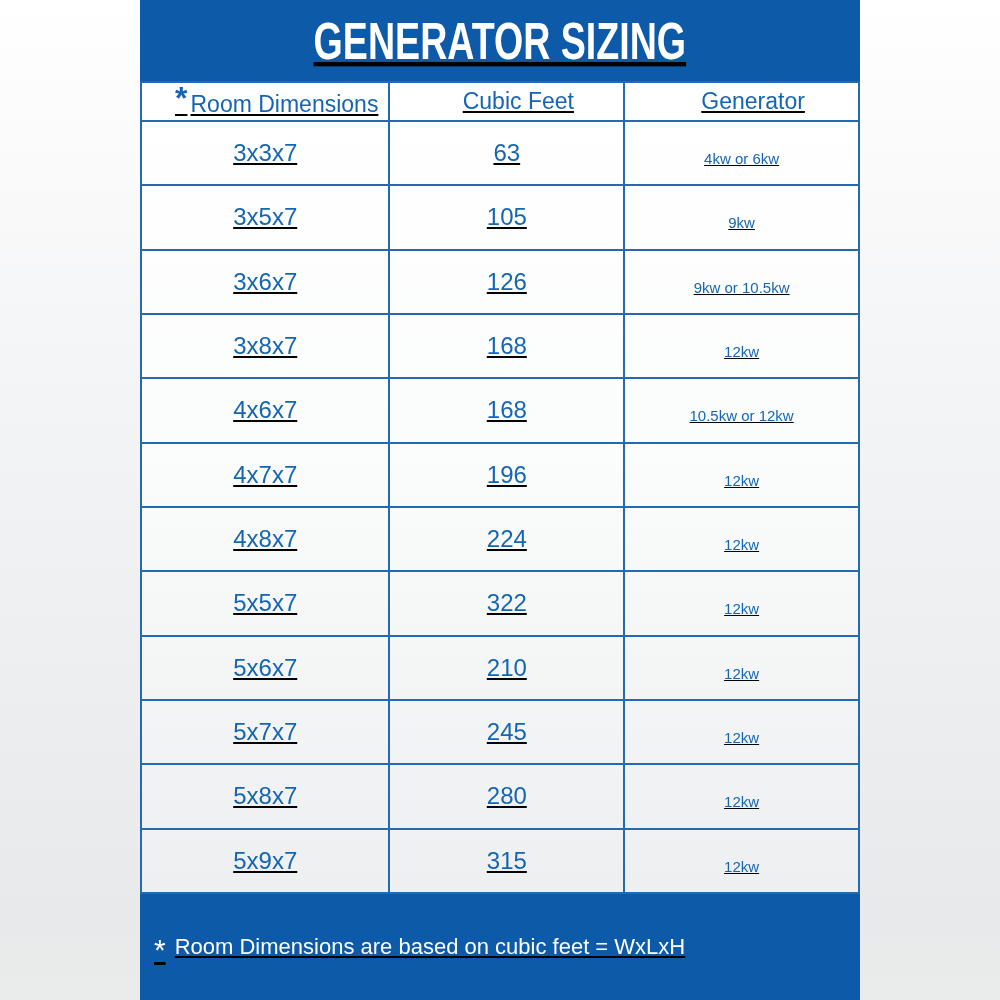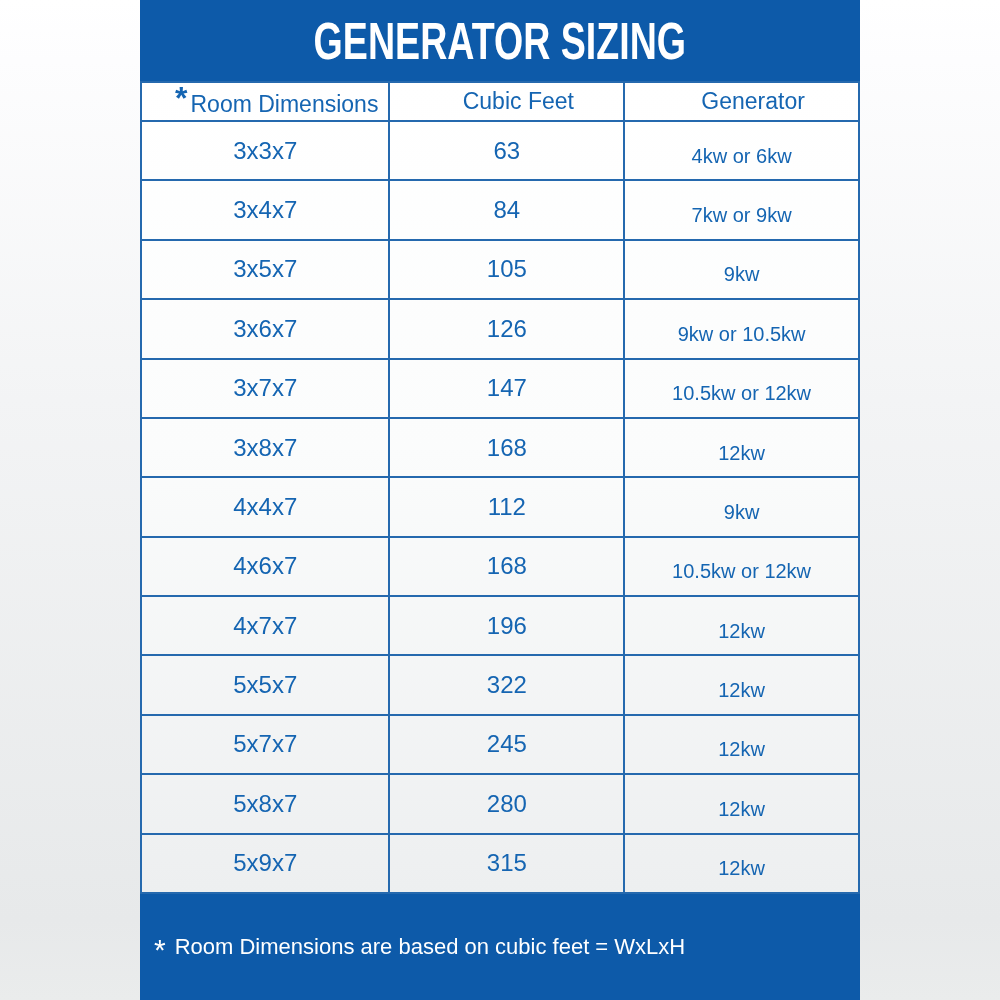--- a/index.html
+++ b/index.html
@@ -12,21 +12,21 @@
   html,body{width:1000px;height:1000px;overflow:hidden;}
   body{
     font-family:"Liberation Sans", sans-serif;
     background:linear-gradient(180deg,#ffffff 0%,#fdfdfe 6%,#f3f4f5 40%,#e7e9ea 92%,#eaecec 100%);
   }
   .panel{
     position:absolute;
     left:140px; top:0;
     width:720px; height:1000px;
     background:var(--panel-blue);
-    display:flex; flex-direction:column;
+    display:flex; flex-direction:column;text-decoration:underline;
   }
   .title-band{
     height:81px;
     display:flex; align-items:center; justify-content:center;
   }
   .title{
     color:var(--title-text);
     font-size:47px;
     font-weight:bold;
     white-space:nowrap;
@@ -44,21 +44,21 @@
   th,td{
     border:2px solid var(--border-blue);
     color:var(--text-blue);
     text-align:center;
     vertical-align:middle;
     font-weight:normal;
     overflow:hidden;
   }
   th{font-size:23px;padding-left:23px;}
   td{font-size:24px;border-radius:6px;}
-  td.gen{font-size:20px;padding-top:11px;}
+  td.gen{font-size:15px;padding-top:11px;}
   col.c1{width:34.6%;}
   col.c2{width:32.7%;}
   col.c3{width:32.7%;}
   .hdr-asterisk{
     font-weight:bold;
     font-size:32px;
     position:relative;
     top:-3px;
     margin-right:3px;
   }
@@ -101,62 +101,57 @@
         <th>Generator</th>
       </tr>
     </thead>
     <tbody id="table-body">
         <tr>
           <td>3x3x7</td>
           <td>63</td>
           <td class="gen">4kw or 6kw</td>
         </tr>
         <tr>
-          <td>3x4x7</td>
-          <td>84</td>
-          <td class="gen">7kw or 9kw</td>
-        </tr>
-        <tr>
           <td>3x5x7</td>
           <td>105</td>
           <td class="gen">9kw</td>
         </tr>
         <tr>
           <td>3x6x7</td>
           <td>126</td>
           <td class="gen">9kw or 10.5kw</td>
         </tr>
         <tr>
-          <td>3x7x7</td>
-          <td>147</td>
-          <td class="gen">10.5kw or 12kw</td>
-        </tr>
-        <tr>
           <td>3x8x7</td>
           <td>168</td>
           <td class="gen">12kw</td>
-        </tr>
-        <tr>
-          <td>4x4x7</td>
-          <td>112</td>
-          <td class="gen">9kw</td>
         </tr>
         <tr>
           <td>4x6x7</td>
           <td>168</td>
           <td class="gen">10.5kw or 12kw</td>
         </tr>
         <tr>
           <td>4x7x7</td>
           <td>196</td>
           <td class="gen">12kw</td>
         </tr>
         <tr>
+          <td>4x8x7</td>
+          <td>224</td>
+          <td class="gen">12kw</td>
+        </tr>
+        <tr>
           <td>5x5x7</td>
           <td>322</td>
+          <td class="gen">12kw</td>
+        </tr>
+        <tr>
+          <td>5x6x7</td>
+          <td>210</td>
           <td class="gen">12kw</td>
         </tr>
         <tr>
           <td>5x7x7</td>
           <td>245</td>
           <td class="gen">12kw</td>
         </tr>
         <tr>
           <td>5x8x7</td>
           <td>280</td>

